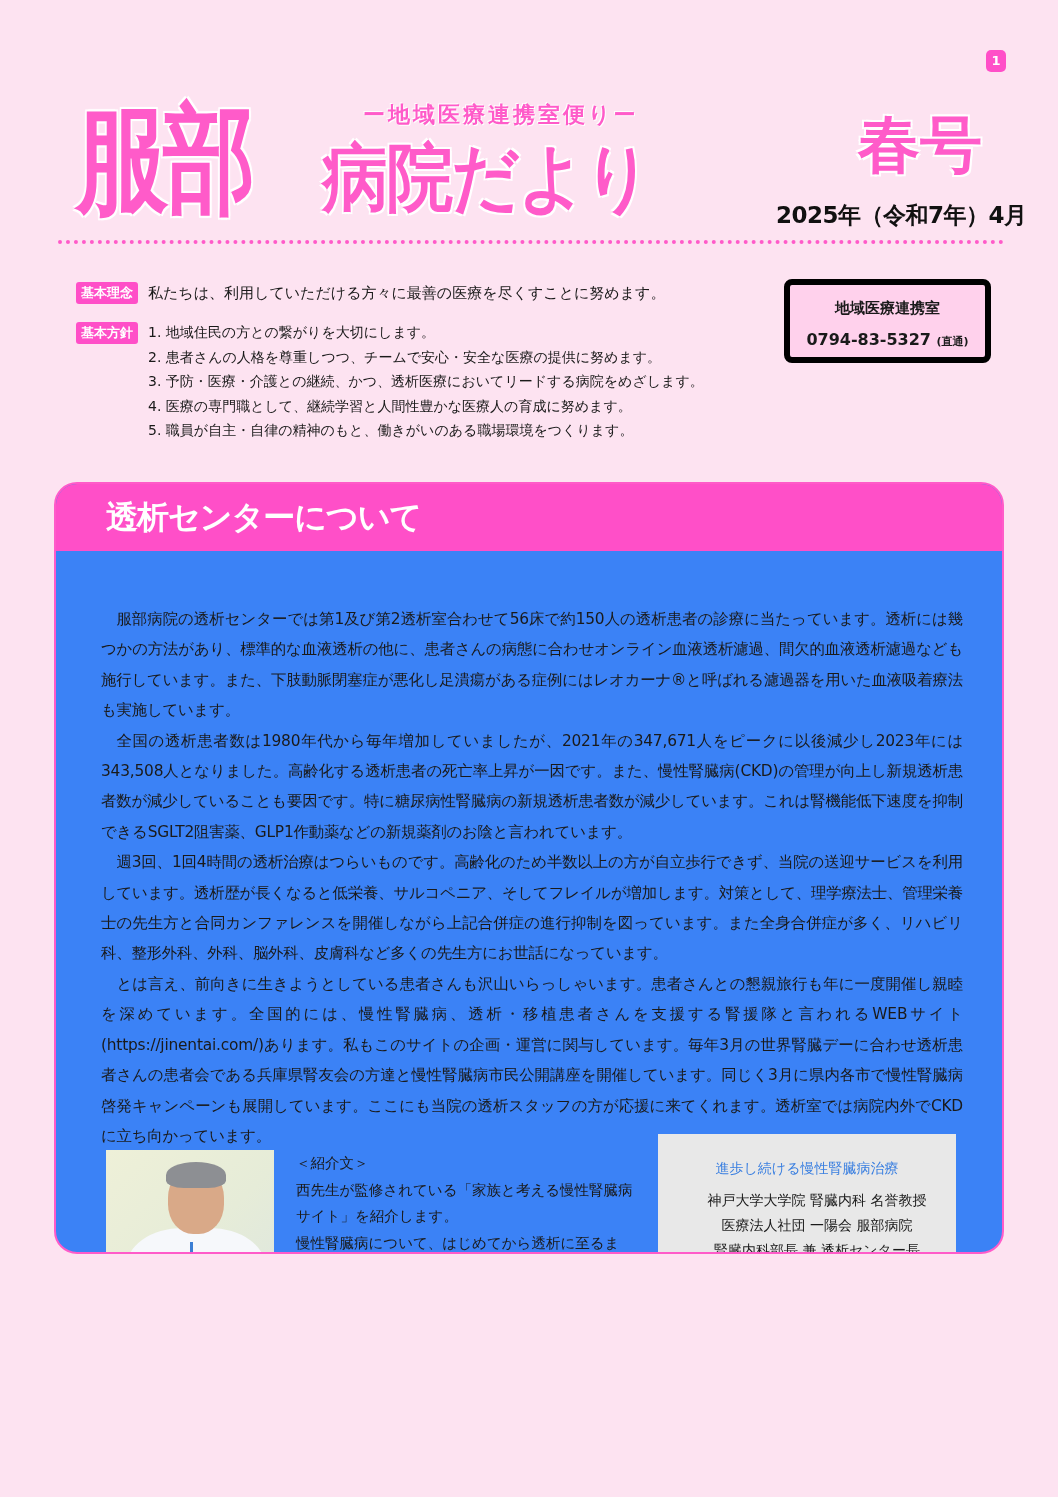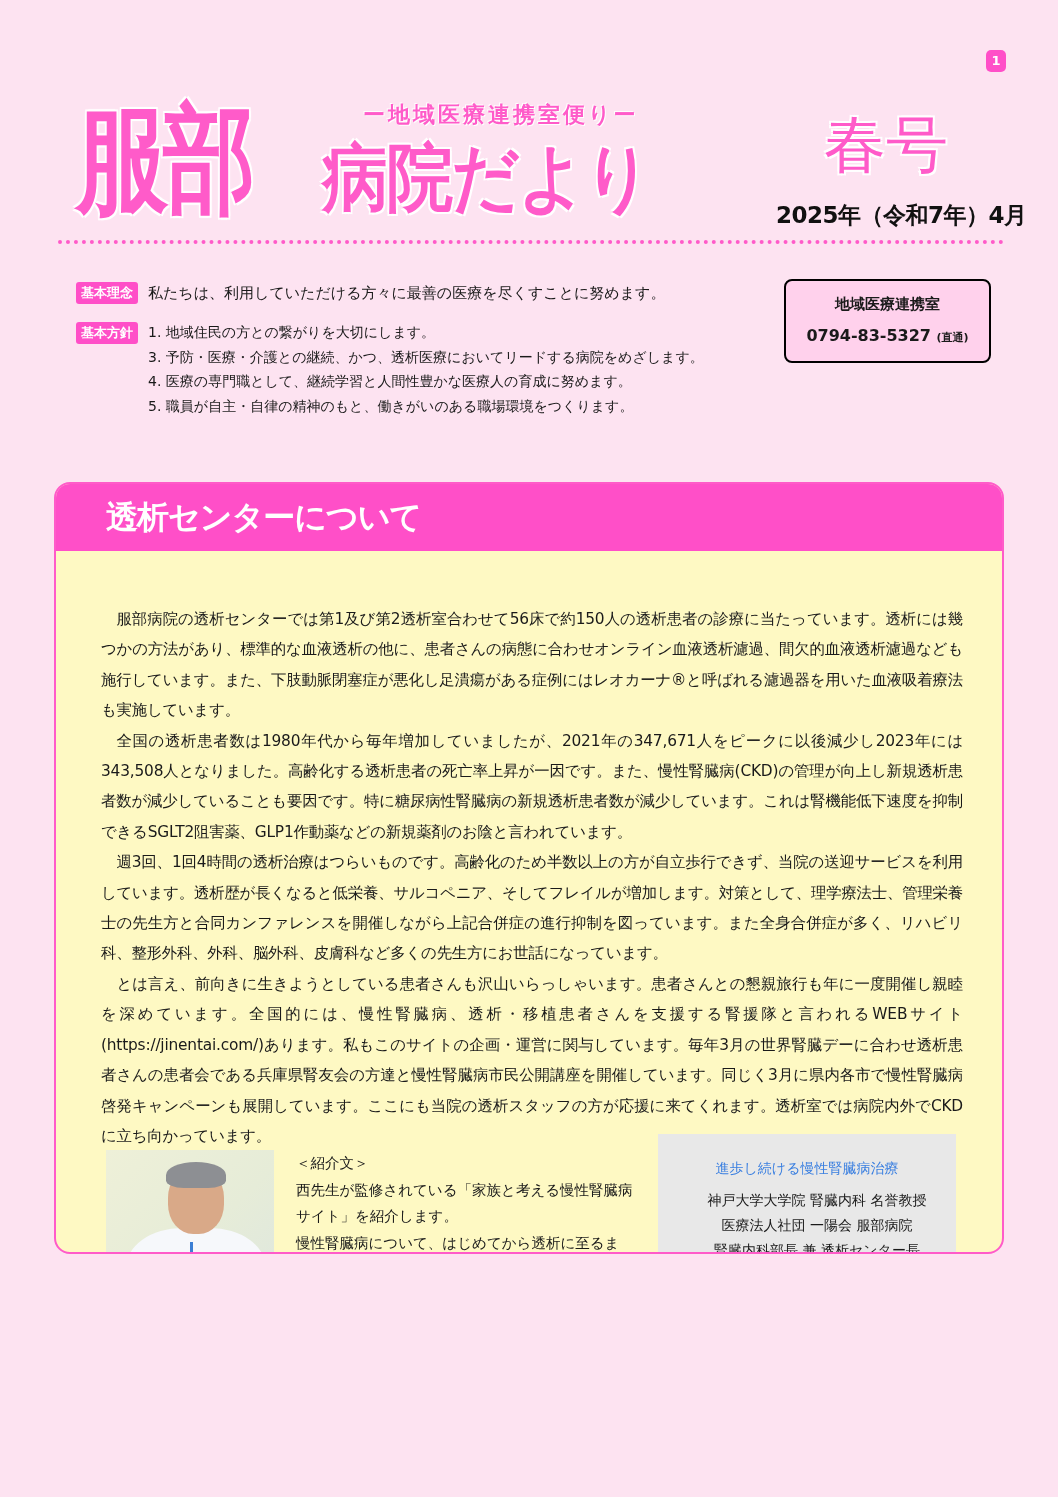--- a/index.html
+++ b/index.html
@@ -29,51 +29,51 @@
     line-height: 1; transform: scaleX(0.9); transform-origin: left top;
     text-shadow: 2px 2px 0 #fff, -2px -2px 0 #fff, 2px -2px 0 #fff, -2px 2px 0 #fff;
   }
   .title-tag {
     position: absolute; left: 348px; top: 100px;
     font-size: 22px; font-weight: bold; color: #ff5bc9; letter-spacing: 3px;
     text-shadow: 1px 1px 0 #fff, -1px -1px 0 #fff;
     margin-left: 15px;
   }
   .season {
-    position: absolute; left: 824px; top: 114px;
-    font-size: 62px; font-weight: normal; color: #ff5bc9; line-height: 1;
+    position: absolute; left: 858px; top: 114px;
+    font-size: 62px; font-weight: bold; color: #ff5bc9; line-height: 1;
     text-shadow: 2px 2px 0 #fff, -2px -2px 0 #fff, 2px -2px 0 #fff, -2px 2px 0 #fff;
   }
   .issue-date {
     position: absolute; left: 776px; top: 200px;
     font-size: 23px; font-weight: bold; color: #111; letter-spacing: -0.5px;
   }
   .dotted-rule {
     position: absolute; left: 58px; top: 240px; width: 946px; height: 0;
     border-top: 4px dotted #ff5bc9;
   }
   .principles { position: absolute; left: 76px; top: 282px; width: 680px; }
   .pr-row { display: flex; align-items: flex-start; }
   .pr-badge {
     background: #ff4fc8; color: #fff; font-size: 13px; font-weight: bold;
     padding: 2px 5px; border-radius: 3px; margin-right: 10px; white-space: nowrap; line-height: 18px;
   }
   .pr-text { font-size: 15px; line-height: 22px; }
   .pr-list { list-style: none; font-size: 14px; line-height: 24.5px; }
   .contact-box {
     position: absolute; left: 784px; top: 279px; width: 207px; height: 84px;
-    background: #ffd1ec; border: 2px solid #000000; border-radius: 8px;
+    background: #ffd1ec; border: 6px solid #000000; border-radius: 8px;
     text-align: center;
   }
   .contact-title { font-size: 15px; font-weight: bold; margin-top: 14px; }
   .contact-phone { font-size: 16px; font-weight: bold; margin-top: 12px; }
   .contact-phone small { font-size: 11px; }
   .article {
     position: absolute; left: 54px; top: 482px; width: 950px; height: 772px;
-    background: #fef9c3; border: 2px solid #ff5bc9; border-radius: 16px; overflow: hidden;
+    background: #3b82f6; border: 2px solid #ff5bc9; border-radius: 23px; overflow: hidden;
   }
   .article-header {
     height: 67px; background: #ff4fc8; padding-left: 50px;
     display: flex; align-items: center;
   }
   .article-title { color: #fff; font-size: 32px; font-weight: bold; letter-spacing: -1px; }
   .article-body {
     position: absolute; left: 45px; top: 106px; width: 862px;
     font-size: 15.4px; line-height: 30.4px; text-align: justify; letter-spacing: -0.2px; margin-top: 14px;
   }
@@ -150,20 +150,21 @@
 
 <section class="principles">
   <div class="pr-row">
     <span class="pr-badge">基本理念</span>
     <span class="pr-text">私たちは、利用していただける方々に最善の医療を尽くすことに努めます。</span>
   </div>
   <div class="pr-row" style="margin-top:18px">
     <span class="pr-badge">基本方針</span>
     <ol class="pr-list" style="margin-top:-2px">
       <li>1. 地域住民の方との繋がりを大切にします。</li>
+      <li>2. 患者さんの人格を尊重しつつ、チームで安心・安全な医療の提供に努めます。</li>
       <li>3. 予防・医療・介護との継続、かつ、透析医療においてリードする病院をめざします。</li>
       <li>4. 医療の専門職として、継続学習と人間性豊かな医療人の育成に努めます。</li>
       <li>5. 職員が自主・自律の精神のもと、働きがいのある職場環境をつくります。</li>
     </ol>
   </div>
 </section>
 
 <aside class="contact-box">
   <div class="contact-title">地域医療連携室</div>
   <div class="contact-phone">

